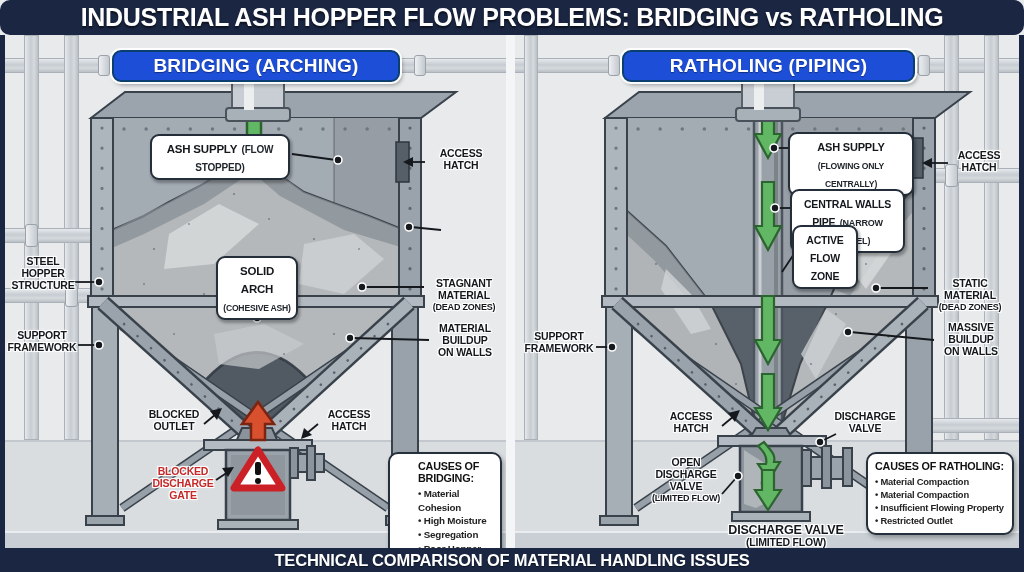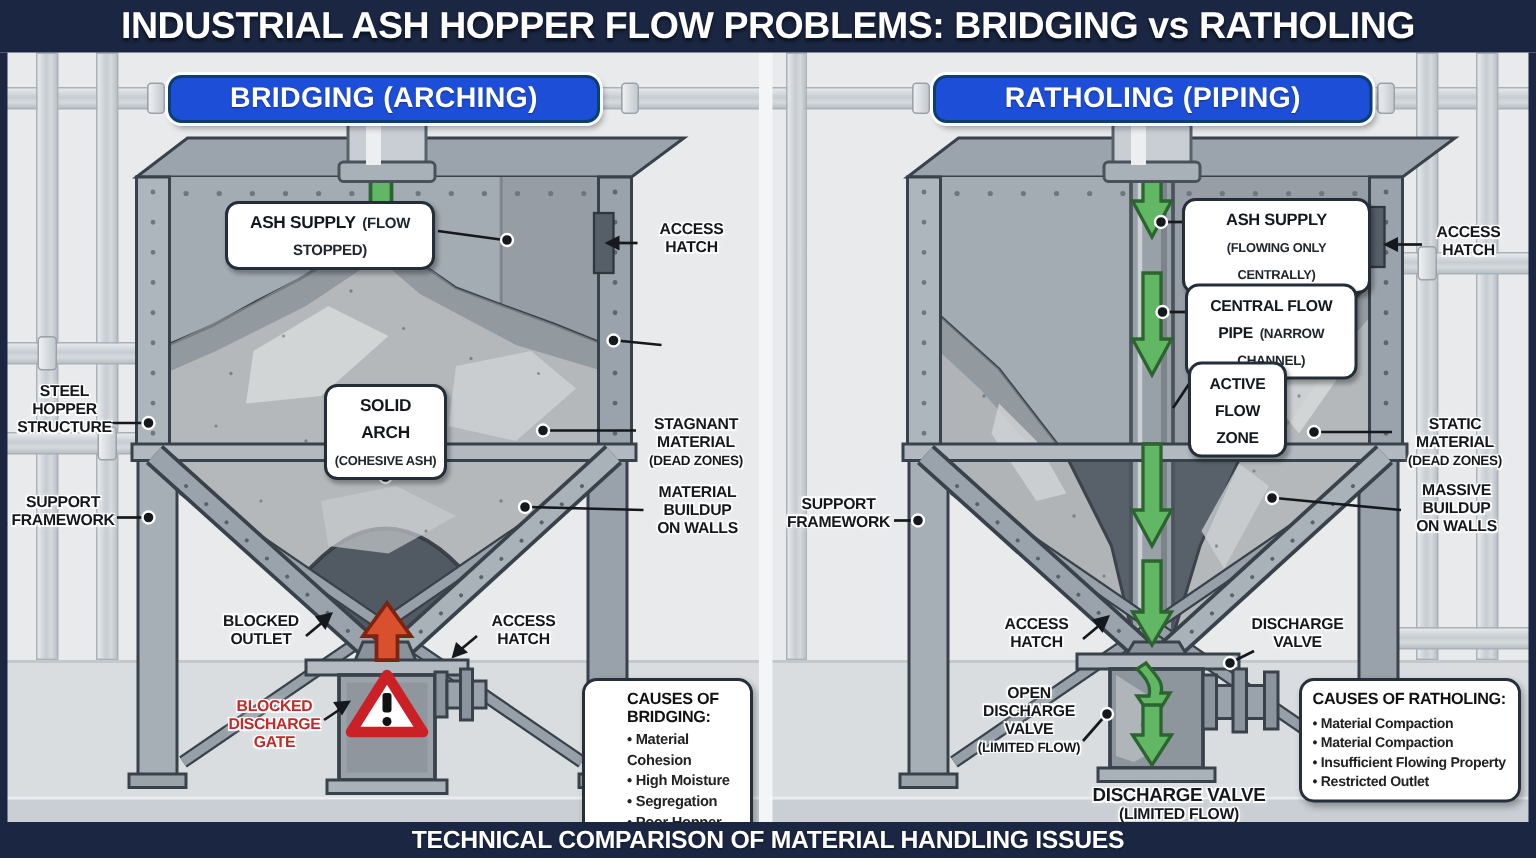--- a/index.html
+++ b/index.html
@@ -3,21 +3,21 @@
 <meta charset="utf-8">
 <style>
   html,body{margin:0;padding:0;background:#30363d;}
   *{box-sizing:border-box;}
   #app{position:relative;width:1024px;height:572px;overflow:hidden;
        font-family:"Liberation Sans","DejaVu Sans",sans-serif;background:#e8eaec;}
   
   .bar{position:absolute;left:0;width:1024px;background:#1a2642;color:#fff;
        display:flex;align-items:center;justify-content:center;z-index:40;}
   #titlebar{top:0;height:35px;font-size:25px;font-weight:bold;letter-spacing:-.3px;
-       text-shadow:0 2px 2px rgba(0,0,0,.55);}
+       text-shadow:0 2px 2px rgba(0,0,0,.55);border-radius:10px;}
   #footerbar{top:548px;height:24px;font-size:16.5px;font-weight:bold;letter-spacing:-.2px;
        text-shadow:0 1px 1px rgba(0,0,0,.5);}
   .edge{position:absolute;top:35px;height:513px;width:5px;background:#1a2642;z-index:35;}
   #edge-l{left:0;} #edge-r{left:1019px;}
   #divider{position:absolute;left:506px;top:35px;width:9px;height:513px;background:#f3f5f6;z-index:30;}
   
   .floor{position:absolute;left:0;top:440px;width:1024px;height:108px;background:#d9dde0;
          border-top:2px solid #c2c8cd;z-index:1;}
   .floor2{position:absolute;left:0;top:531px;width:1024px;height:17px;background:#c9cfd4;
          border-top:2px solid #e9edef;z-index:1;}
@@ -63,21 +63,21 @@
   #l-steel{left:10px;top:256px;width:66px;}
   #l-supp{left:6px;top:330px;width:72px;}
   #l-build{left:429px;top:323px;width:72px;}
   #l-outlet{left:144px;top:409px;width:60px;}
   #l-hatch-bot{left:318px;top:409px;width:62px;}
   #l-gate{left:150px;top:466px;width:66px;}
   
   #r-ash{left:788px;top:132px;width:126px;}
   #r-hatch-top{left:950px;top:150px;width:58px;}
   #r-pipe{left:790px;top:189px;width:115px;}
-  #r-zone{left:792px;top:241px;width:66px;}
+  #r-zone{left:792px;top:225px;width:66px;}
   #r-supp{left:522px;top:331px;width:74px;}
   #r-static{left:928px;top:266px;width:84px;}
   #r-massive{left:932px;top:322px;width:78px;}
   #r-hatch-bot{left:660px;top:411px;width:62px;}
   #r-dvalve{left:822px;top:411px;width:86px;}
   #r-open{left:648px;top:445px;width:76px;}
   #r-dcenter{left:722px;top:511px;width:128px;}
   #r-dcenter .main{font-size:12.5px;} #r-dcenter .sub{font-size:10.5px;}
 </style>
 </head>
@@ -389,21 +389,21 @@
     <div class="it">Poor Hopper Design</div>
   </div>
 
   <div id="r-ash" class="callout">
     <span class="main" style="font-size:11px">ASH SUPPLY</span>
     <span class="sub">(FLOWING ONLY CENTRALLY)</span>
   </div>
   <div id="r-hatch-top" class="plabel">ACCESS
 HATCH</div>
   <div id="r-pipe" class="callout">
-    <span class="main" style="font-size:10.5px">CENTRAL FLOW PIPE</span>
+    <span class="main" style="font-size:10.5px">CENTRAL WALLS PIPE</span>
     <span class="sub" style="font-size:9px">(NARROW CHANNEL)</span>
   </div>
   <div id="r-zone" class="callout">
     <span class="main" style="font-size:10.5px;white-space:pre-line">ACTIVE
 FLOW ZONE</span>
   </div>
   <div id="r-supp" class="plabel">SUPPORT
 FRAMEWORK</div>
   <div id="r-static" class="plabel">
     <span style="white-space:pre-line">STATIC

